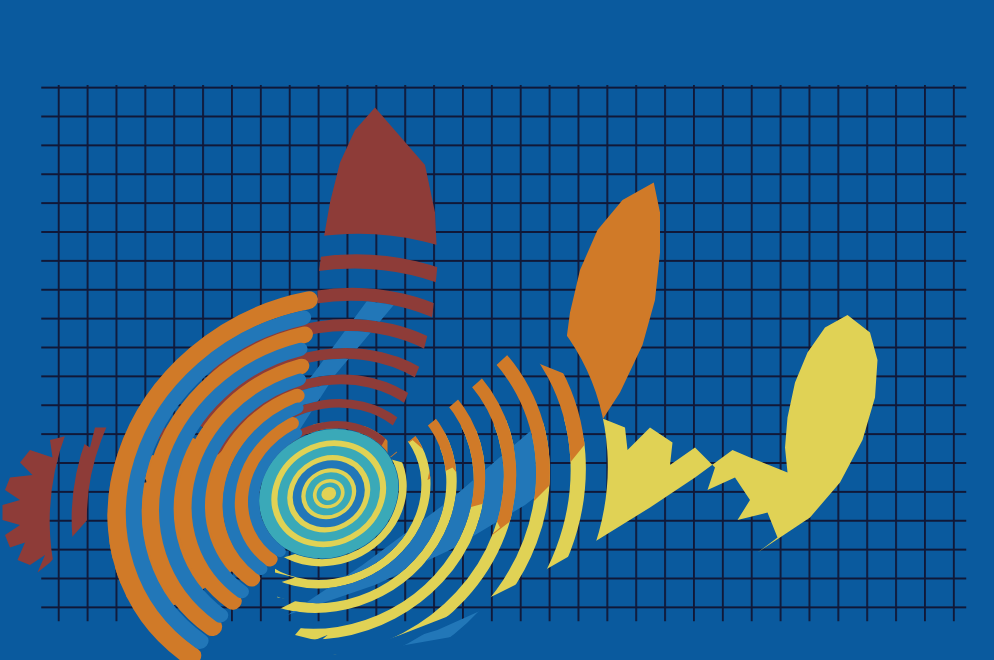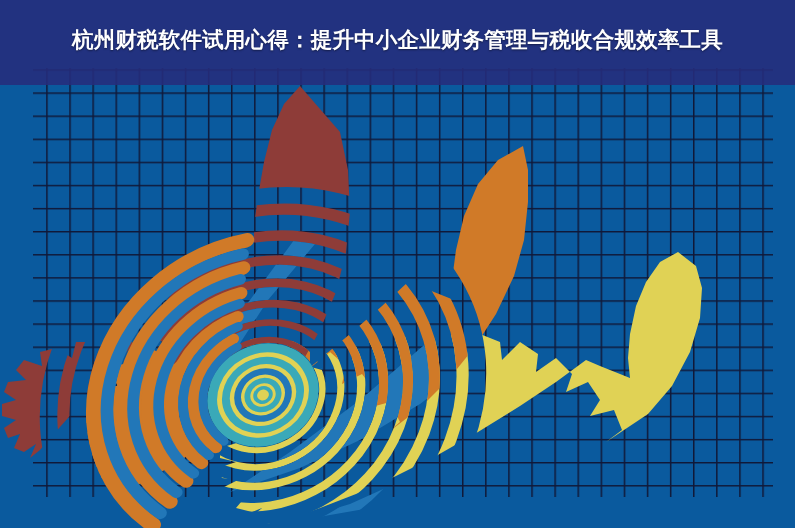--- a/index.html
+++ b/index.html
@@ -199,17 +199,14 @@
       <g transform="translate(263,395) rotate(-28) scale(1,0.88)" fill="none" stroke="#2277b8" stroke-linecap="round">
         <path d="M 0 -62 A 62 62 0 0 0 -56 26" stroke-width="9"></path>
         <path d="M 10 -82 A 83 83 0 0 0 -76 32" stroke-width="10"></path>
         <path d="M 22 -104 A 106 106 0 0 0 -98 42" stroke-width="11"></path>
         <path d="M 34 -128 A 132 132 0 0 0 -122 52" stroke-width="12"></path>
         <path d="M 48 -152 A 159 159 0 0 0 -146 64" stroke-width="13"></path>
       </g>
     </g>
   </svg>
 
-  <div id="header-band">
-    <div id="title-text">杭州财税软件试用心得：提升中小企业财务管理与税收合规效率工具</div>
-  </div>
 
 </div>
 
 </body></html>

